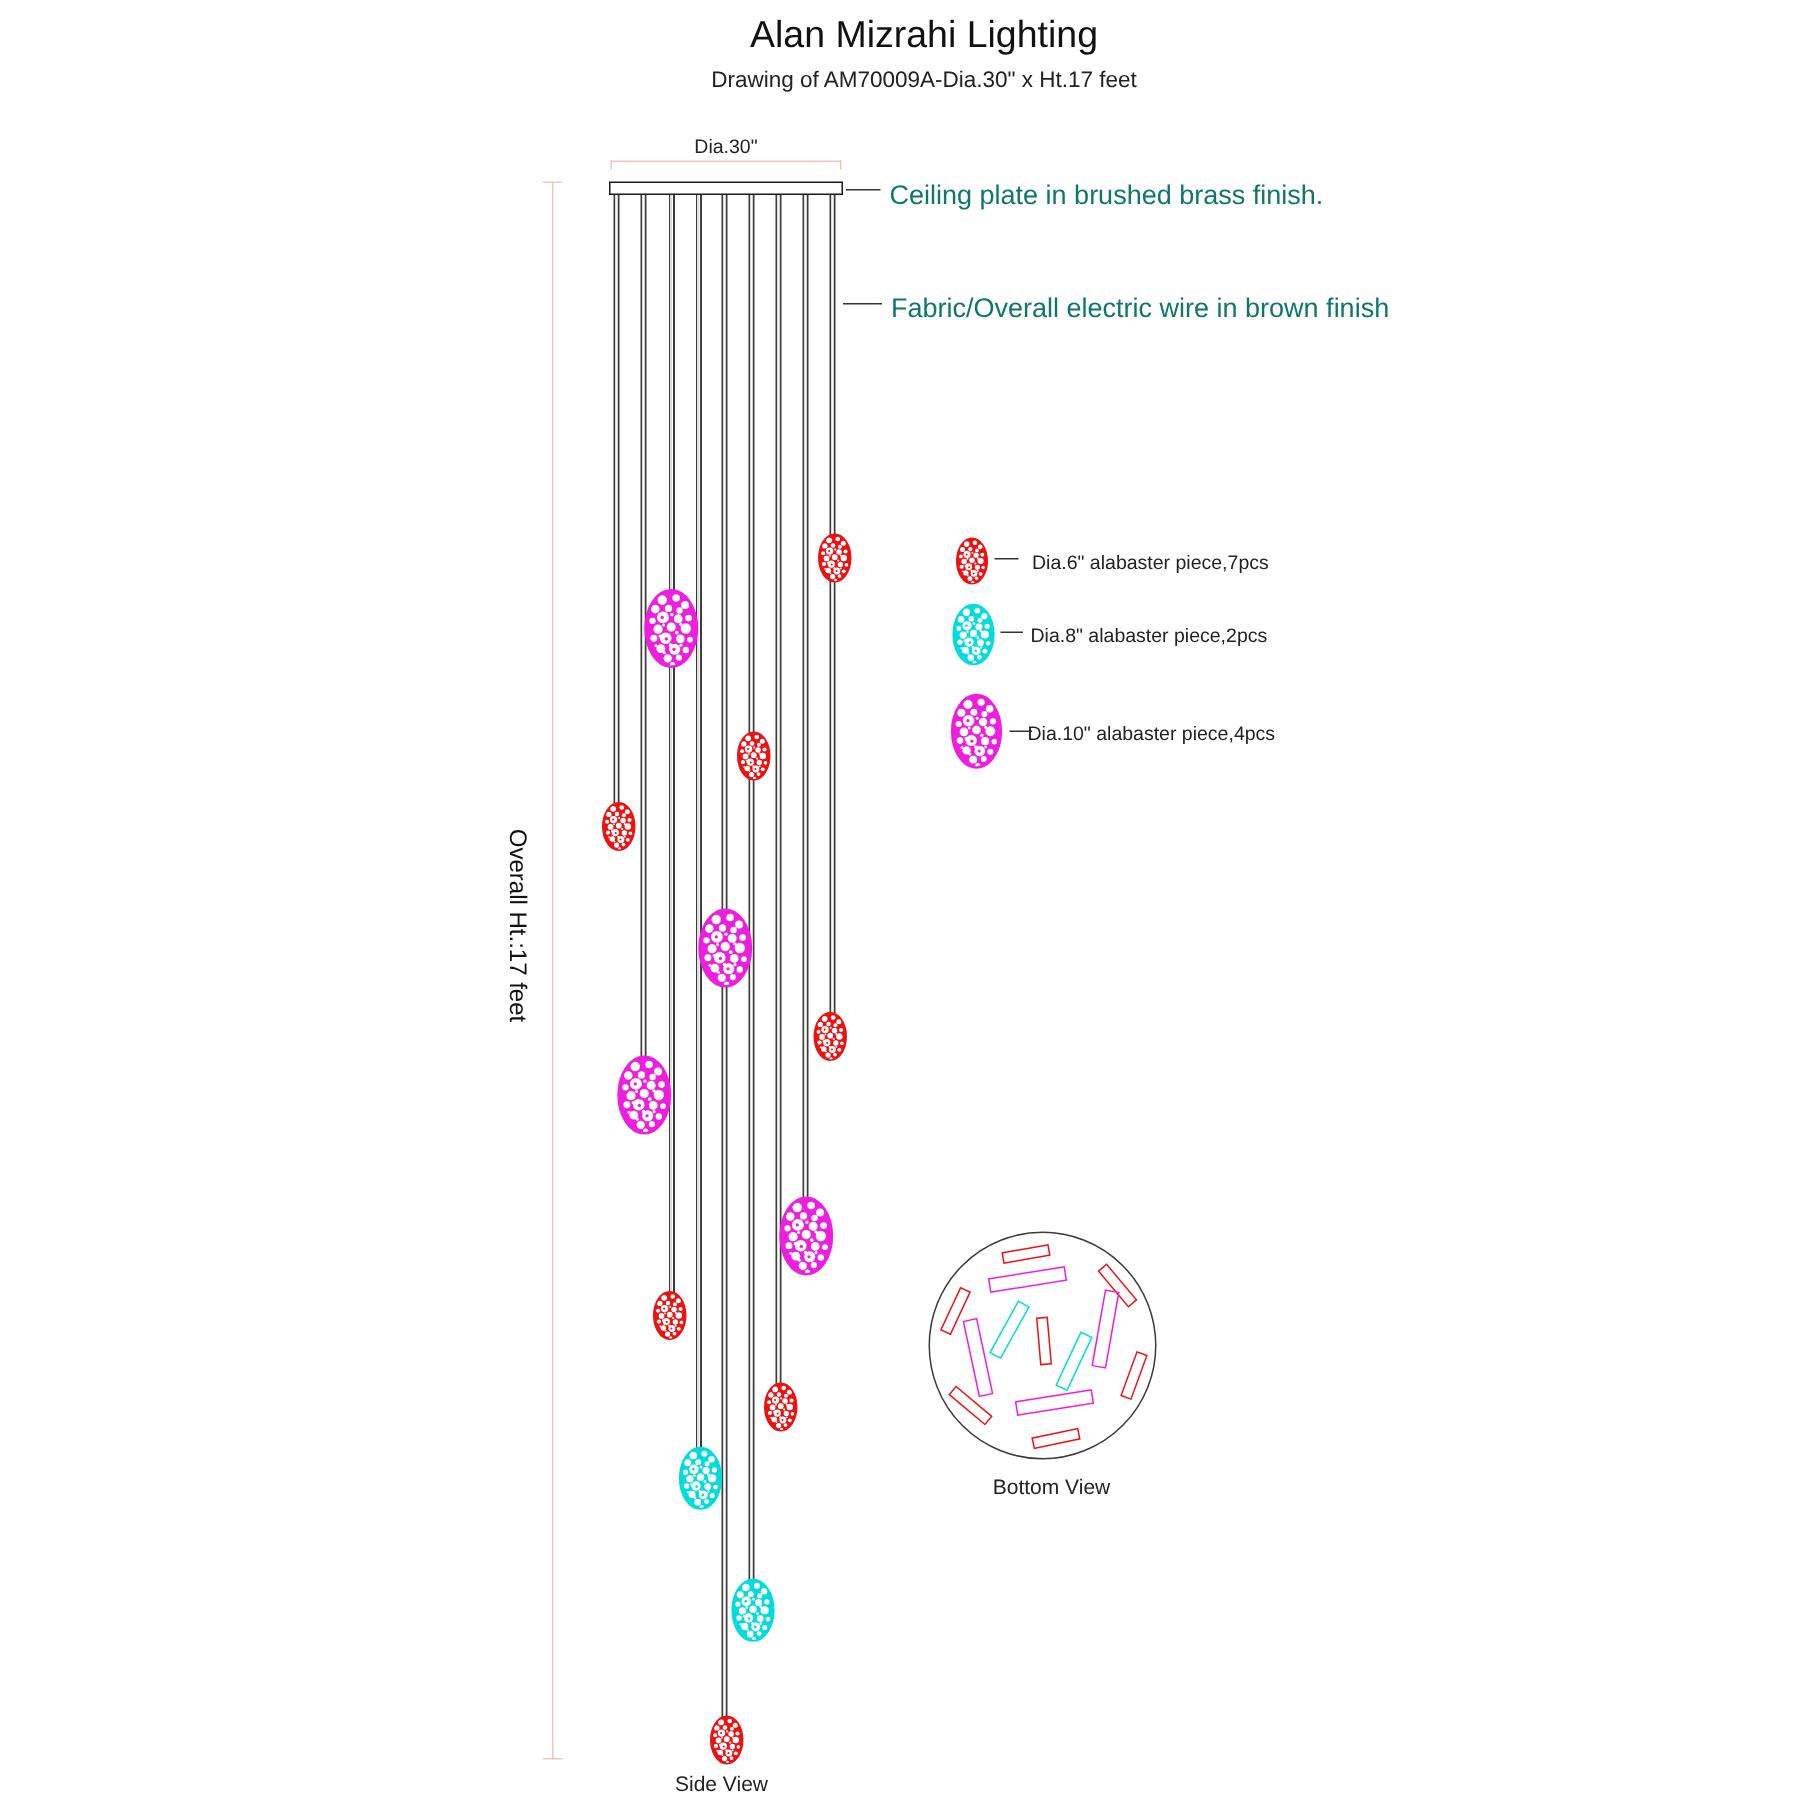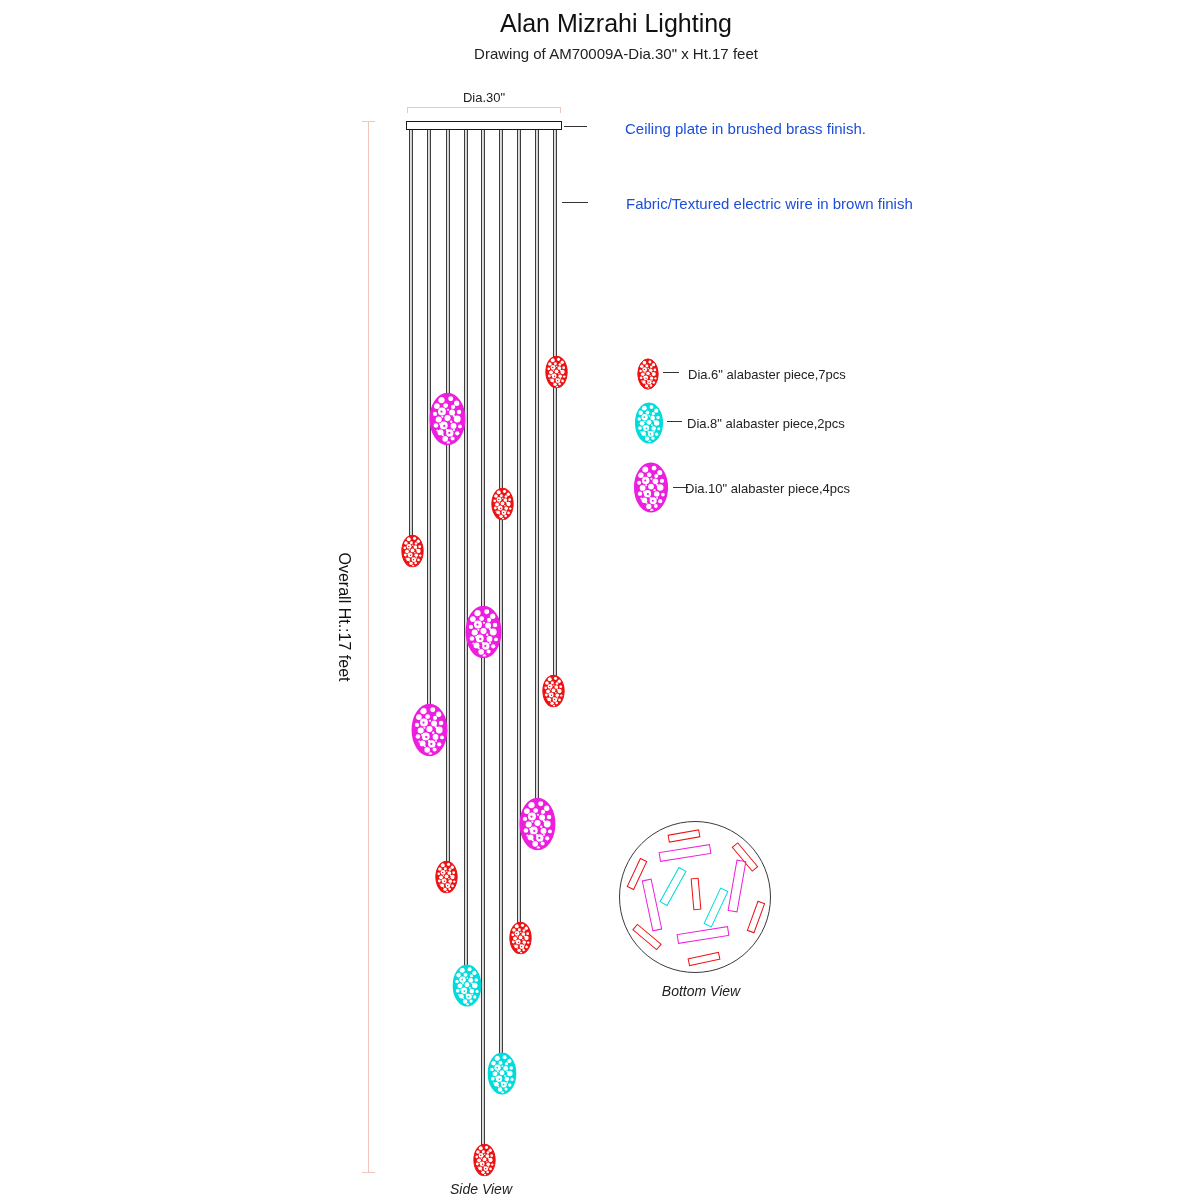--- a/index.html
+++ b/index.html
@@ -23,35 +23,35 @@
   .dim-v-tick-b{left:362px;top:1172px;width:13px;height:1.3px;}
   .dim-v-label{left:344px;top:617px;transform:translate(-50%,-50%) rotate(90deg);
     white-space:nowrap;font-size:16px;color:#111;}
   
   .plate{left:406px;top:121px;width:156px;height:9px;background:#fff;
     border:1.5px solid #1a1a1a;box-sizing:border-box;z-index:2;}
   
   .leader{background:#333;height:1.4px;z-index:2;}
   .leader-plate{left:564px;top:126px;width:23px;}
   .leader-wire{left:562px;top:202px;width:26px;}
-  .note{font-size:15px;color:#1d4ed8;white-space:nowrap;margin-left:32px;}
+  .note{font-size:18px;color:#0f766e;white-space:nowrap;}
   .note-plate{left:593px;top:120px;}
   .note-wire{left:594px;top:195px;}
   
   .wire{position:absolute;width:4px;z-index:1;
     background:linear-gradient(90deg,#3c3c3c 0 1px,#dedede 1px 1.7px,#fafafa 1.7px 2.4px,#cfcfcf 2.4px 3px,#3c3c3c 3px 4px);}
   .pendant{position:absolute;z-index:3;}
   
   .legend-line{background:#333;height:1.4px;}
   .legend-label{font-size:13px;color:#222;white-space:nowrap;}
   
   .bv-circle{left:619px;top:821px;width:152px;height:152px;border:1.6px solid #3a3a3a;
     border-radius:50%;box-sizing:border-box;background:#fff;}
   .piece{position:absolute;box-sizing:border-box;background:transparent;border:1.6px solid currentColor;z-index:4;}
-  .caption{font-size:14px;color:#222;text-align:center;width:110px;font-style:italic;}
+  .caption{font-size:14px;color:#222;text-align:center;width:110px;}
   .caption-bottom{left:646px;top:983px;}
   .caption-side{left:426px;top:1181px;}
 </style>
 </head>
 <body>
 
 <svg width="0" height="0" style="position:absolute" aria-hidden="true">
   <defs>
     <symbol id="alab" viewBox="0 0 40 58">
       <ellipse cx="20" cy="29" rx="18.5" ry="27.5" fill="currentColor"></ellipse>
@@ -112,21 +112,21 @@
 <div class="abs dim dim-v"></div>
 <div class="abs dim dim-v-tick-t"></div>
 <div class="abs dim dim-v-tick-b"></div>
 <div class="abs dim-v-label">Overall Ht.:17 feet</div>
 
 <div class="abs plate"></div>
 
 <div class="abs leader leader-plate"></div>
 <div class="abs note note-plate">Ceiling plate in brushed brass finish.</div>
 <div class="abs leader leader-wire"></div>
-<div class="abs note note-wire">Fabric/Textured electric wire in brown finish</div>
+<div class="abs note note-wire">Fabric/Overall electric wire in brown finish</div>
 
 <div>
     <div class="wire" style="left: 409px; top: 128px; height: 423px;"></div>
     <div class="wire" style="left: 427px; top: 128px; height: 602px;"></div>
     <div class="wire" style="left: 446px; top: 128px; height: 749px;"></div>
     <div class="wire" style="left: 464px; top: 128px; height: 857px;"></div>
     <div class="wire" style="left: 481px; top: 128px; height: 1032px;"></div>
     <div class="wire" style="left: 499px; top: 128px; height: 945px;"></div>
     <div class="wire" style="left: 517px; top: 128px; height: 810px;"></div>
     <div class="wire" style="left: 535px; top: 128px; height: 696px;"></div>

